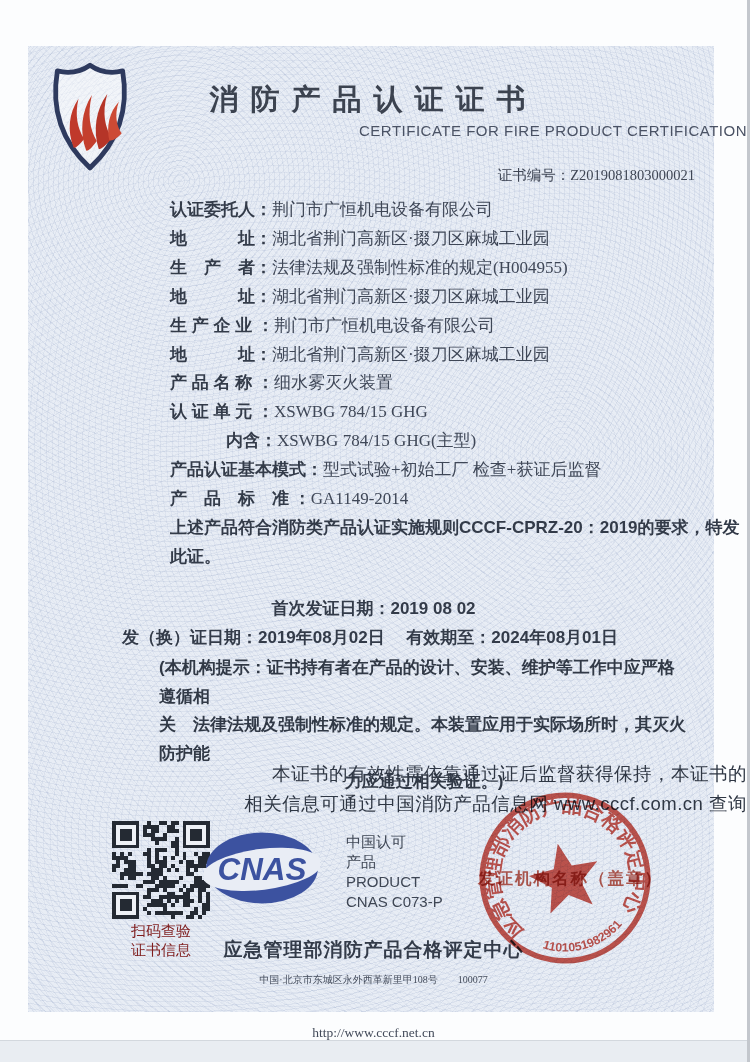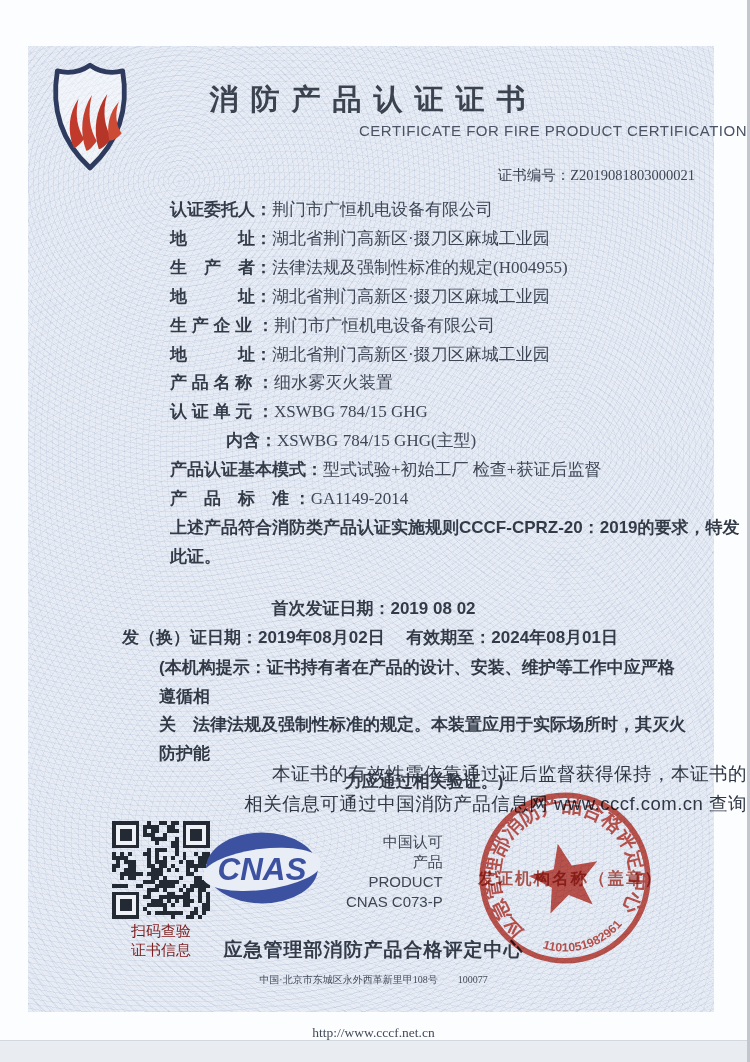--- a/index.html
+++ b/index.html
@@ -36,21 +36,21 @@
   .first-issue{left:0;right:0;top:597px;text-align:center;font-size:17px;font-weight:bold;color:#333b49;}
   .issue-line{left:122px;top:626px;font-size:17px;font-weight:bold;color:#333b49;white-space:nowrap;}
   .note{left:116px;top:654px;width:530px;font-size:17px;font-weight:bold;color:#313946;line-height:28.6px;margin-left:43px;}
   .note .c{text-align:center;}
   .statement{left:0;right:0;top:759px;text-align:right;font-size:18.5px;font-weight:normal;
              color:#2f3744;line-height:29.5px;letter-spacing:.5px;}
   .qr{left:112px;top:821px;width:98px;height:98px;}
   .qr svg{width:98px;height:98px;}
   .qr-caption{left:104px;top:922px;width:114px;text-align:center;font-size:15px;color:#7f1d1d;line-height:19px;font-family:Liberation Serif, serif;}
   .cnas{left:204px;top:830px;width:116px;height:76px;}
-  .accred{left:346px;top:832px;font-size:15px;color:#3e4654;line-height:20px;text-align:right;}
+  .accred{left:346px;top:832px;font-size:15px;color:#3e4654;line-height:20px;}
   .issuer-ph{left:478px;top:868px;font-size:16.5px;font-weight:bold;letter-spacing:2px;color:#a8544c;z-index:2;}
   .seal{left:473px;top:786px;width:184px;height:184px;transform:rotate(-12deg);opacity:.85;
         mix-blend-mode:multiply;z-index:3;}
   .org-name{left:0;right:0;top:937px;text-align:center;font-size:19px;font-weight:bold;color:#333b49;letter-spacing:1px;}
   .address{left:0;right:0;top:973px;text-align:center;font-size:10px;color:#434b5a;font-family:"Liberation Serif",serif;}
   .website{left:0;right:0;top:996px;text-align:center;font-size:13.5px;color:#434b5a;font-family:"Liberation Serif",serif;margin-top:29px;}
 </style>
 </head>
 <body>
 

